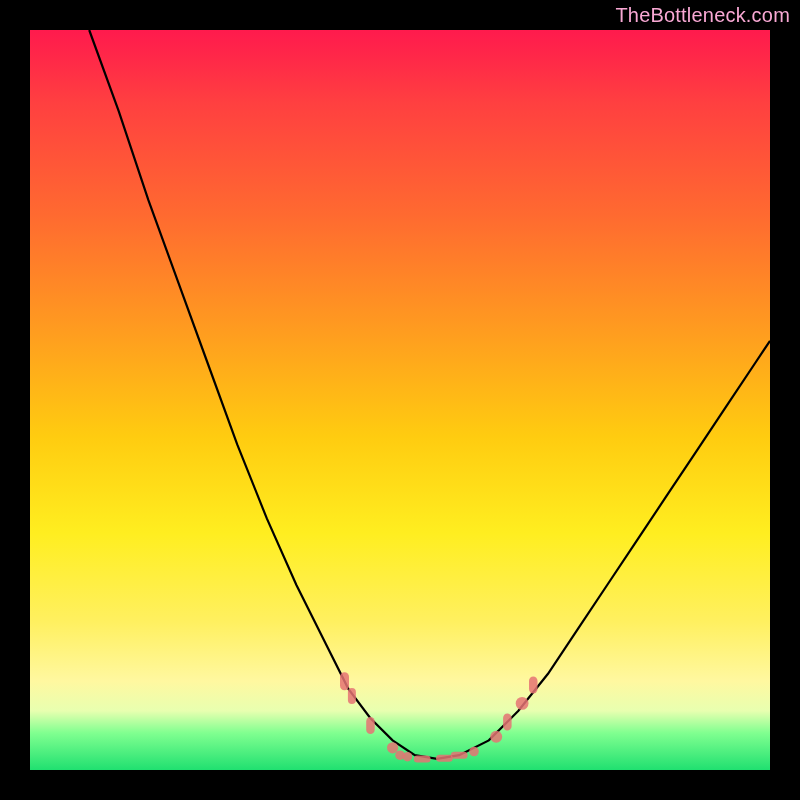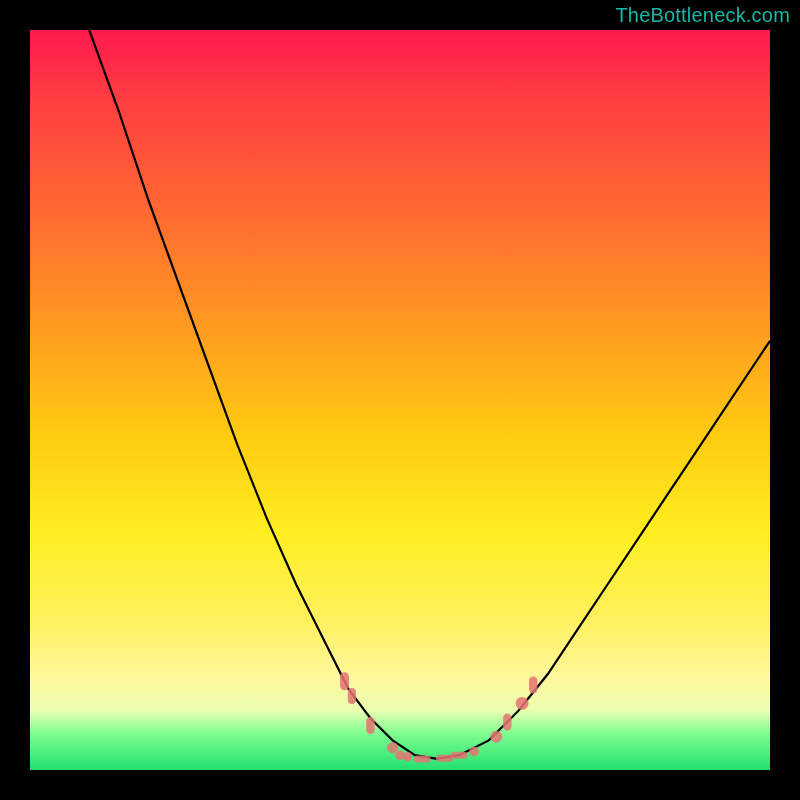--- a/index.html
+++ b/index.html
@@ -36,21 +36,21 @@
       #fff8a0 88%,
       #e8ffb0 92%,
       #80ff90 95%,
       #20e070 100%
     );
   }
   .watermark {
     position: absolute;
     top: 4px;
     right: 10px;
-    color: #14b8a6;
+    color: #f9a8d4;
     font-size: 20px;
     font-weight: 500;
     letter-spacing: 0.2px;
     margin-left: 16px;
   }
   svg.curve {
     position: absolute;
     top: 0;
     left: 0;
     width: 740px;

